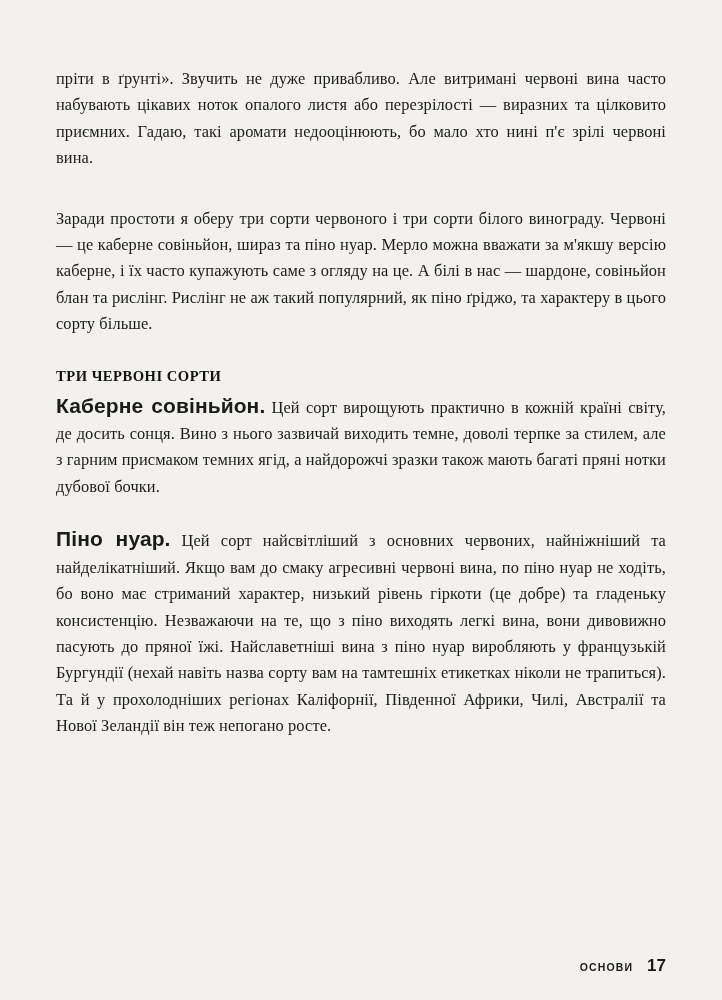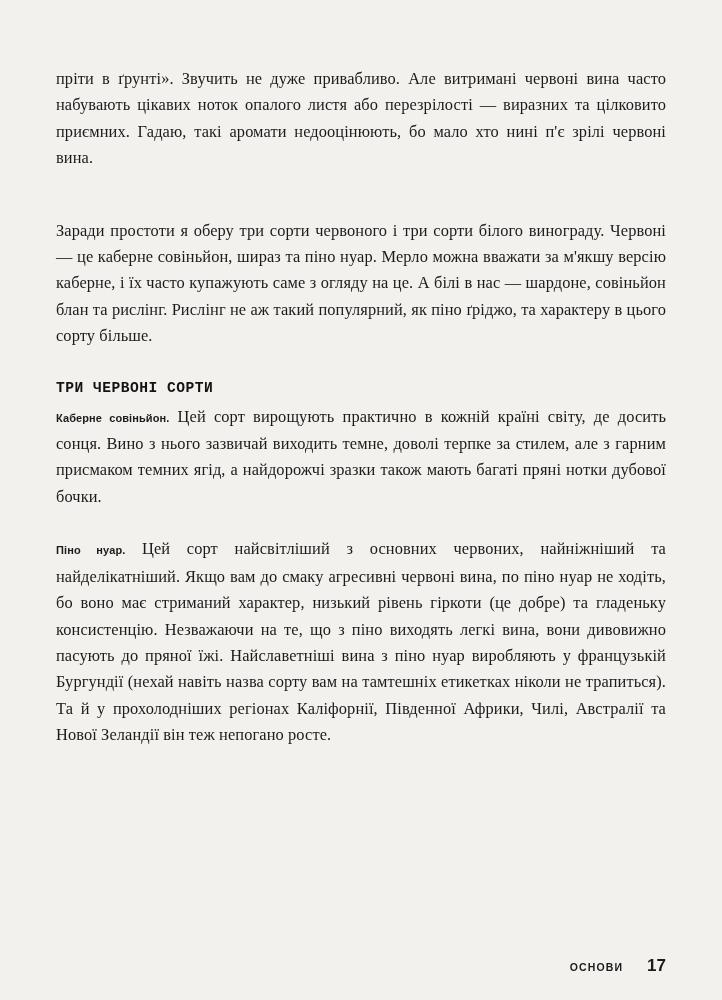--- a/index.html
+++ b/index.html
@@ -25,59 +25,59 @@
   .para {
     font-family: "Liberation Serif", serif;
     font-size: 16.4px;
     line-height: 26.4px;
     text-align: justify;
     text-justify: inter-word;
     margin: 0 0 22px 0;
     letter-spacing: 0.1px;
   }
   .para.first {
-    margin-bottom: 46px;
+    margin-bottom: 34px;
   }
   h2.section-title {
     font-family: "Liberation Sans", sans-serif;
     font-weight: bold;
     font-size: 19.5px;
     letter-spacing: 0.6px;
     margin: 0 0 26px 0;
     color: #131313;
   }
   h3.sub-title {
-    font-family: Liberation Mono, monospace;
+    font-family: Liberation Serif, serif;
     font-weight: bold;
     font-size: 14.6px;
     letter-spacing: 0.5px;
     margin: 30px 0 8px 0;
     color: #131313;
   }
   .lead {
     font-family: "Liberation Sans", sans-serif;
     font-weight: bold;
-    font-size: 11px;
+    font-size: 21px;
     letter-spacing: 0.1px;
   }
   .varietal {
     margin-bottom: 26px;
   }
   .varietal .para {
     margin-bottom: 0;
   }
   .footer {
     position: absolute;
     left: 56px;
     right: 56px;
     bottom: 24px;
     display: flex;
     justify-content: flex-end;
     align-items: baseline;
-    gap: 24px;
+    gap: 14px;
   }
   .footer .label {
     font-family: "Liberation Sans", sans-serif;
     font-weight: bold;
     font-size: 10.5px;
     letter-spacing: 1.1px;
     color: #1b1b1b;
   }
   .footer .page-number {
     font-family: "Liberation Sans", sans-serif;

